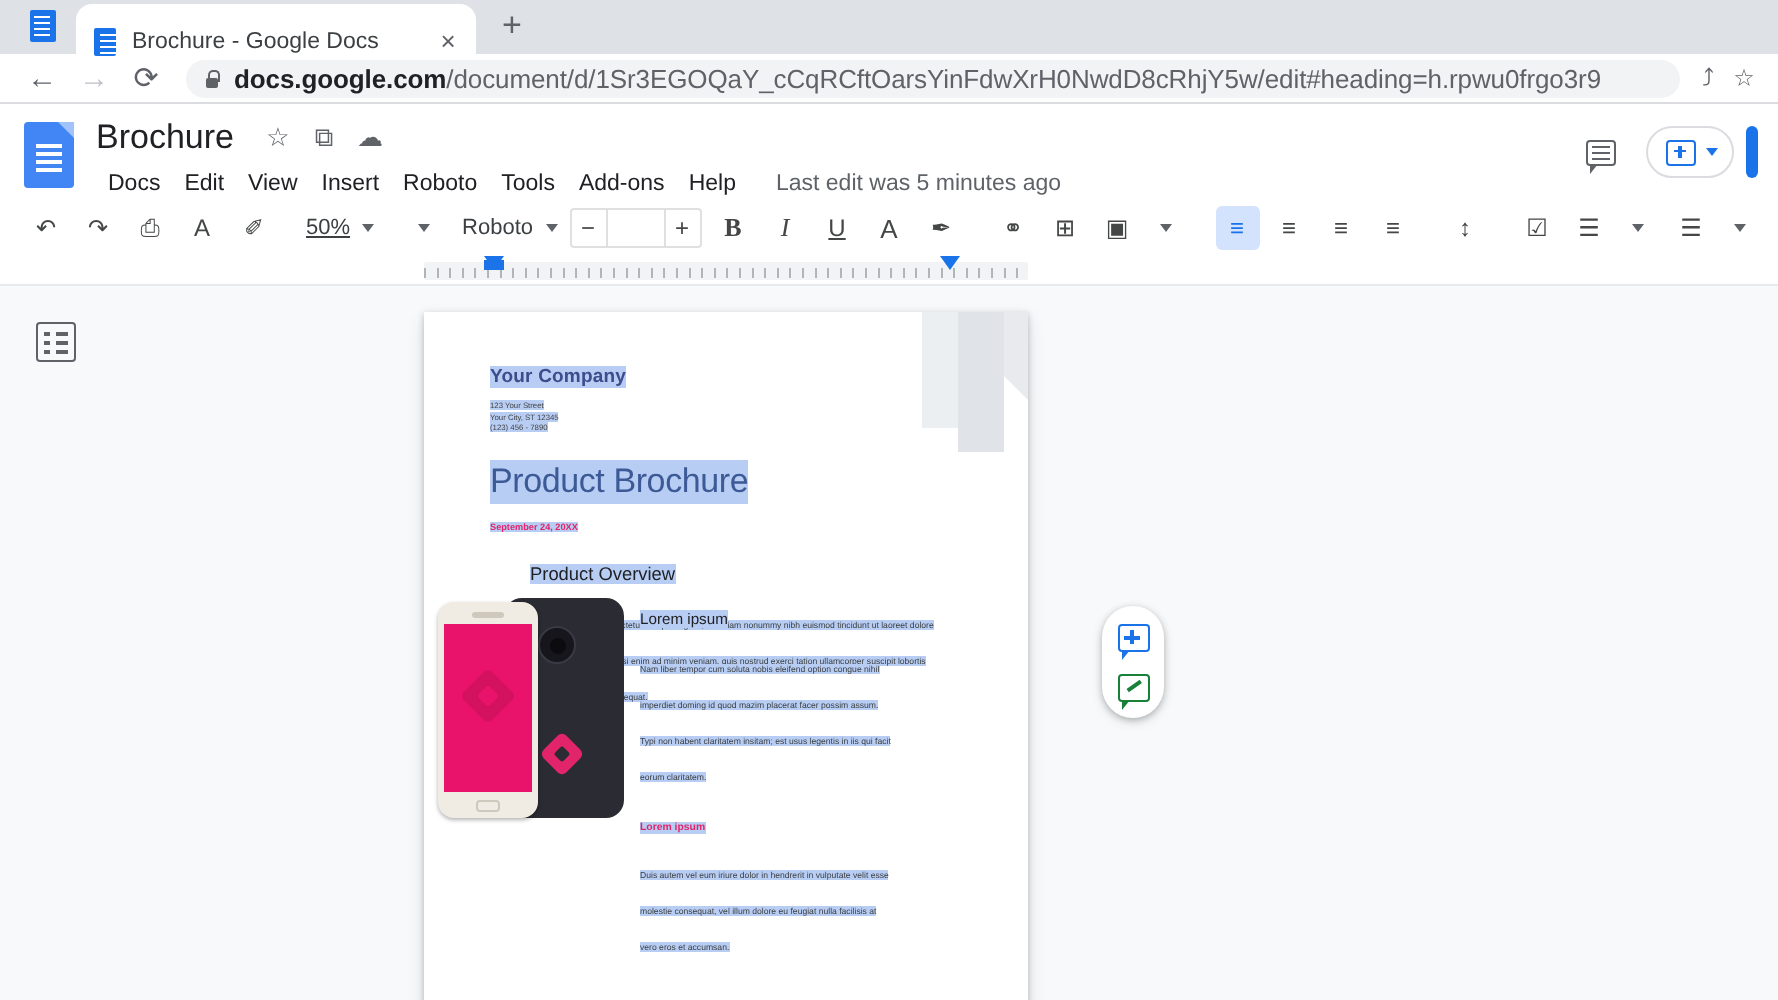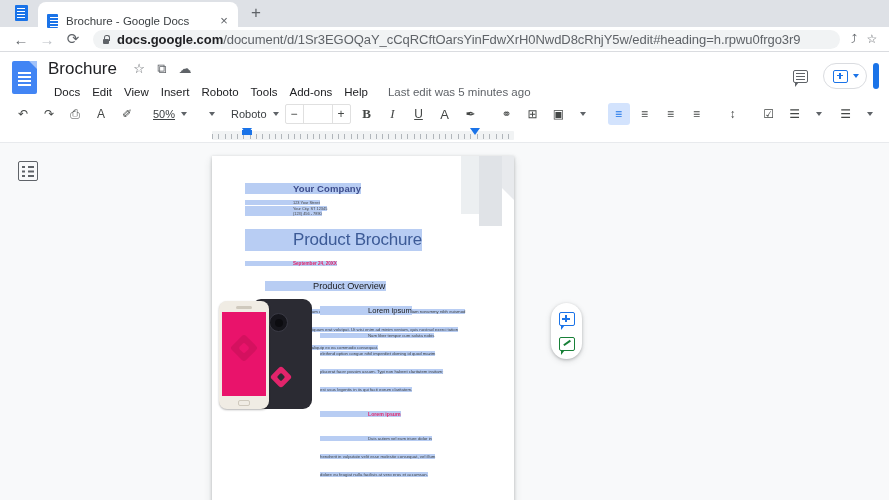--- a/index.html
+++ b/index.html
@@ -392,21 +392,21 @@
     position:absolute; right:35px; top:0;
     width: 18px; height: 58px; background: #eceff1;
   }
   .corner-bar2 {
     position:absolute; right:12px; top:0;
     width: 23px; height: 70px; background: #e0e3e7;
   }
 
   .page-content { position: relative; padding: 22px 30px 0 33px; }
 
-  .sel { background: #b8cdf3; padding-left: 48px; }
+  .sel { background: #b8cdf3; }
 
   .company-name {
     font-size: 9.5px;
     font-weight: 700;
     color: #3c4c8c;
     display: inline-block;
     letter-spacing: .1px;
   }
   .address {
     margin-top: 4px;

